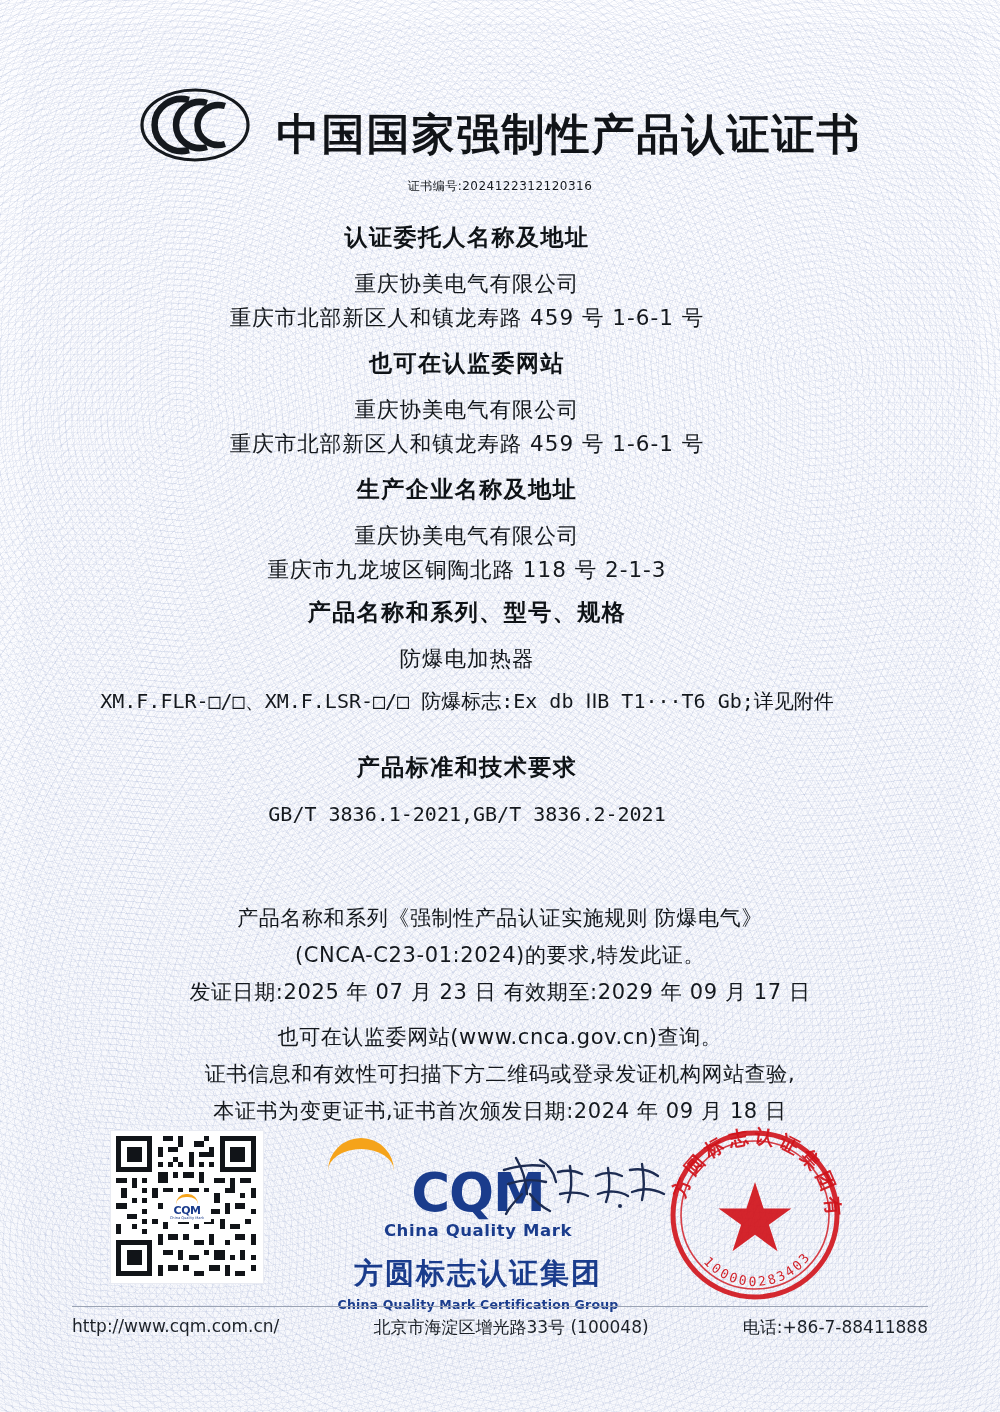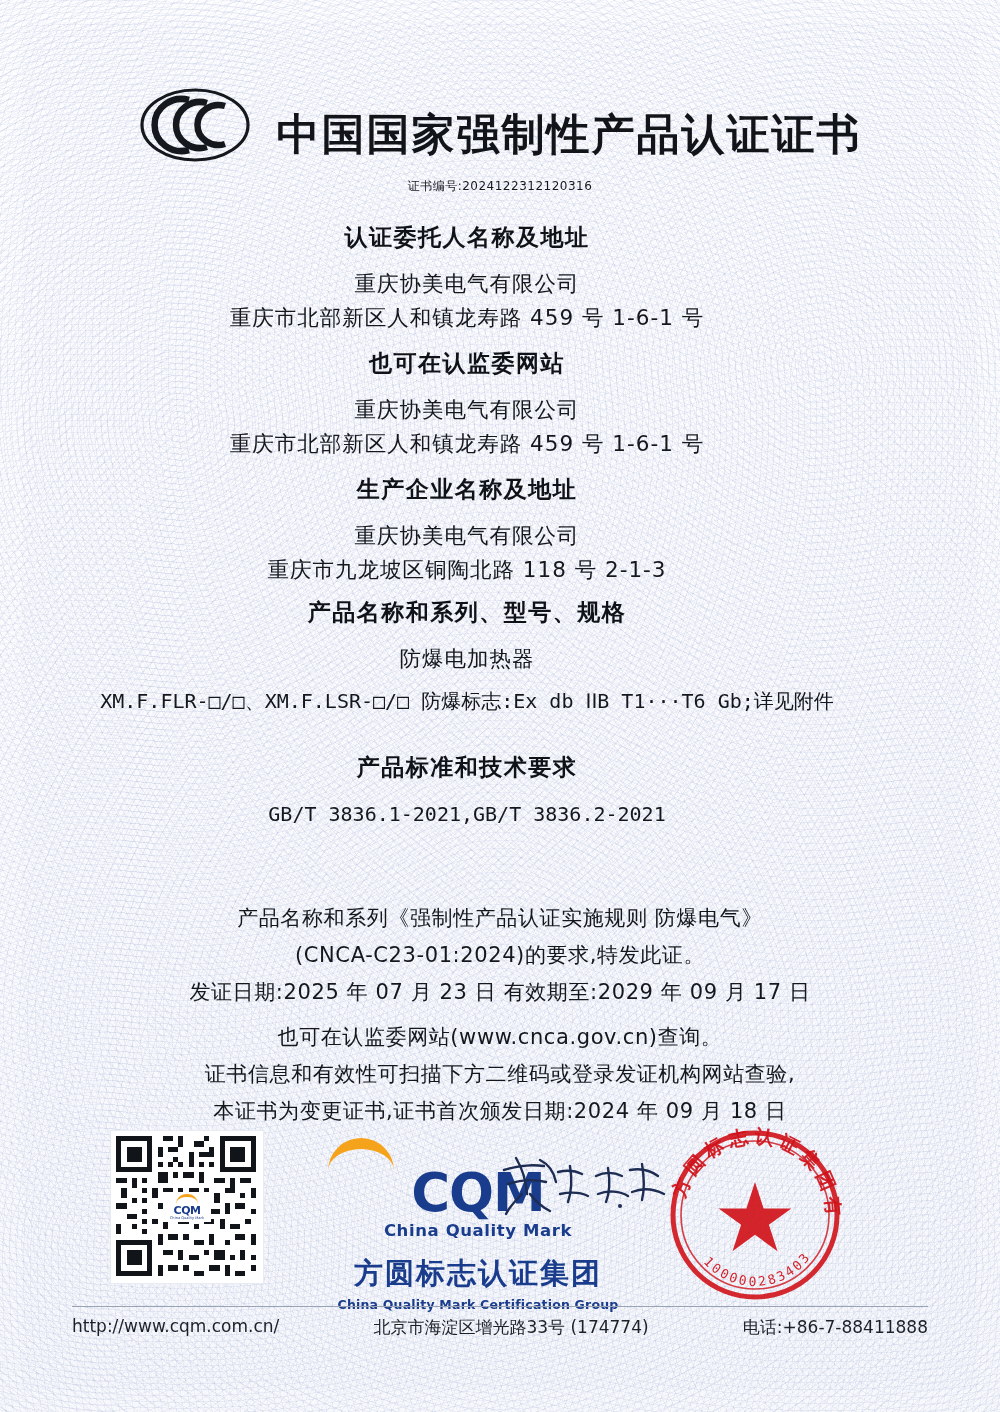--- a/index.html
+++ b/index.html
@@ -467,16 +467,16 @@
       </text>
       <text font-family="'DejaVu Sans Mono', monospace" font-size="13" fill="#d0121a" opacity="0.92" letter-spacing="2.6">
         <textPath href="#sealArcBottom" startOffset="16%">100000283403</textPath>
       </text>
     </svg>
   </div>
 
   <div class="footer-rule"></div>
   <div class="footer">
     <div>http://www.cqm.com.cn/</div>
-    <div class="mid">北京市海淀区增光路33号 (174774)</div>
+    <div class="mid">北京市海淀区增光路33号 (100048)</div>
     <div>电话:+86-7-88411888</div>
   </div>
 </div>
 
 </body></html>

